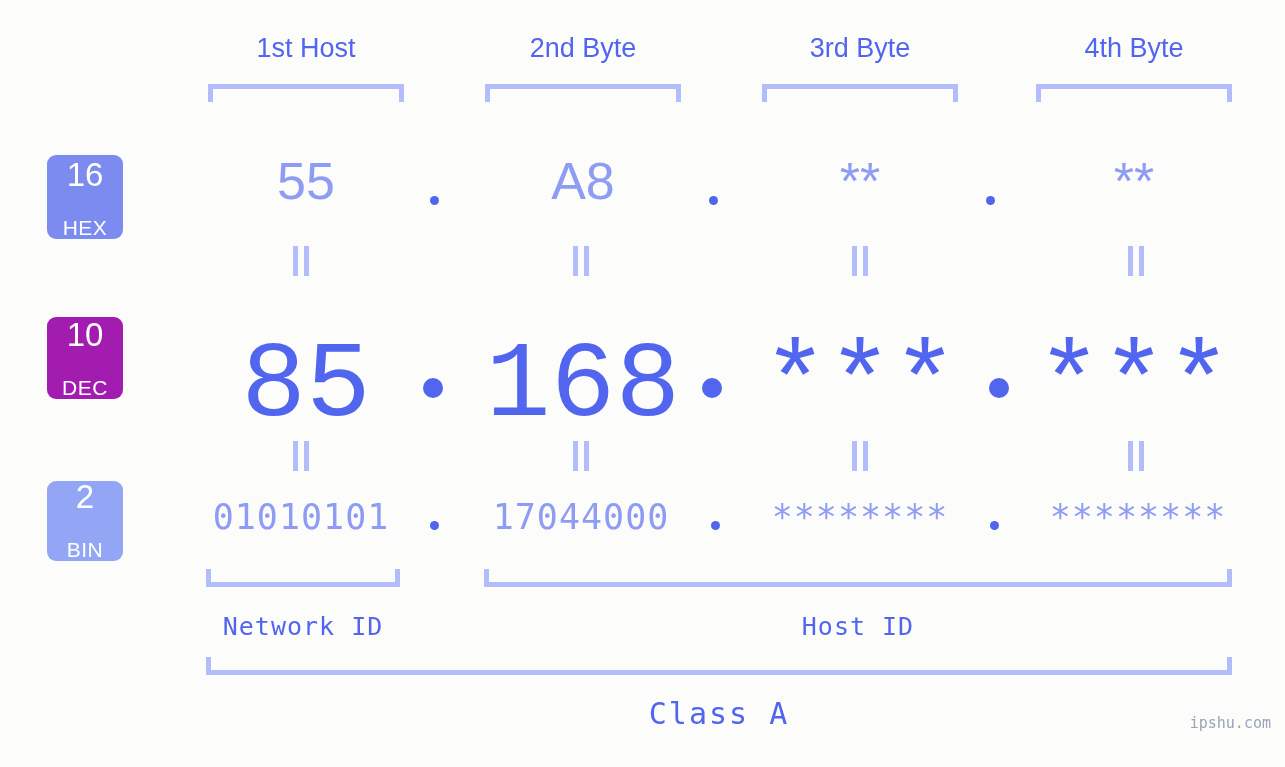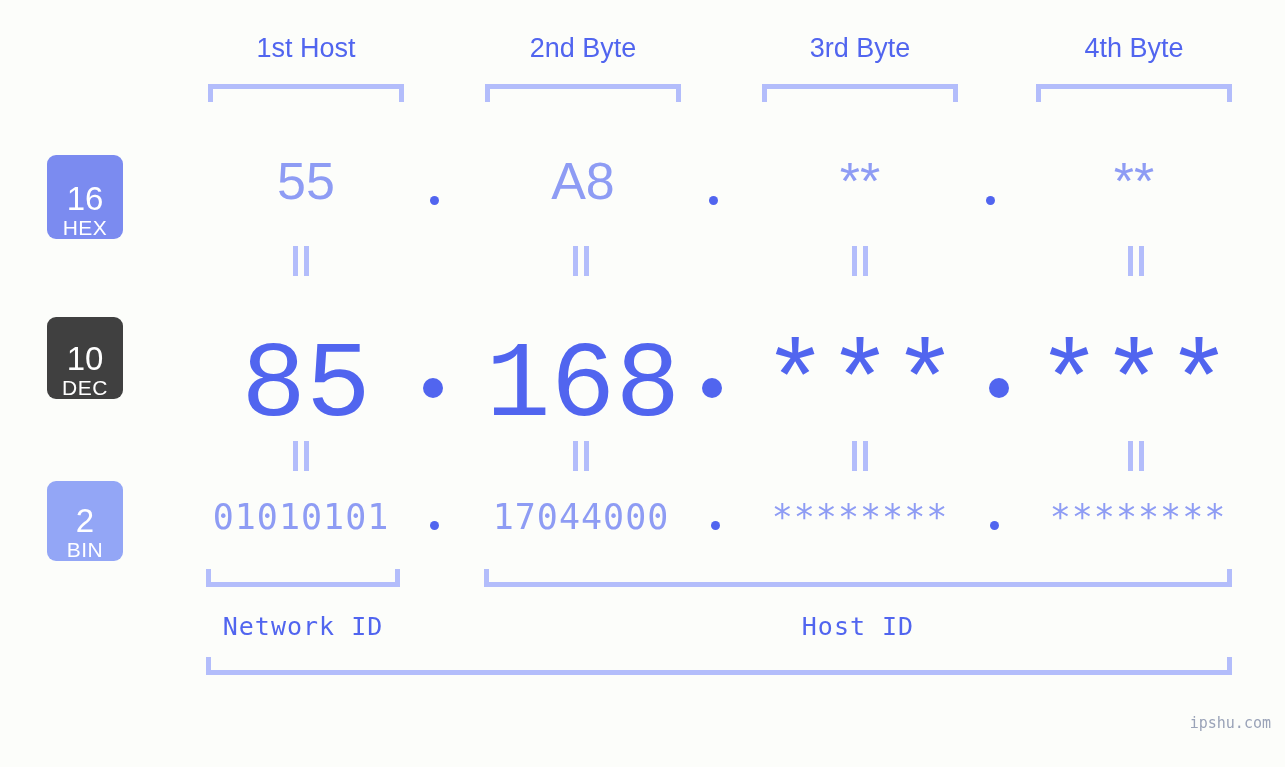--- a/index.html
+++ b/index.html
@@ -67,23 +67,24 @@
   .badge .num {
     font-size: 33px;
     line-height: 34px;
     font-weight: 400;
   }
   .badge .sub {
     font-size: 21px;
     line-height: 23px;
     font-weight: 400;
     letter-spacing: 0.5px;
+    margin-top: 24px;
   }
   #badge-hex { top: 155px;  height: 84px; background: #7b8bf0; }
-  #badge-dec { top: 317px;  height: 82px; background: #404040; }
+  #badge-dec { top: 317px;  height: 82px; background: #a21caf; }
   #badge-bin { top: 481px;  height: 80px; background: #93a6f6; }
 
   
   .hex-val {
     position: absolute;
     top: 153px;
     font-family: "Liberation Sans", sans-serif;
     font-size: 52px;
     color: #8e9cf4;
     text-align: center;
@@ -289,16 +290,17 @@
 
   <div class="bin-val" style="left:1040px; width:196px;">********</div>
 
   <div class="bracket-bottom" style="left:206px; top:569px; width:194px;"></div>
   <div class="bracket-bottom" style="left:484px; top:569px; width:748px;"></div>
 
   <div class="id-label" style="left:484px; width:748px;">Host ID</div>
   <div class="id-label" style="left:206px; width:194px;">Network ID</div>
 
   <div class="bracket-bottom" style="left:206px; top:657px; width:1026px;"></div>
+  <div id="class-label" style="left:206px; width:1026px;">Class A</div>
 
   <div id="watermark">ipshu.com</div>
 
 </div>
 
 </body></html>

